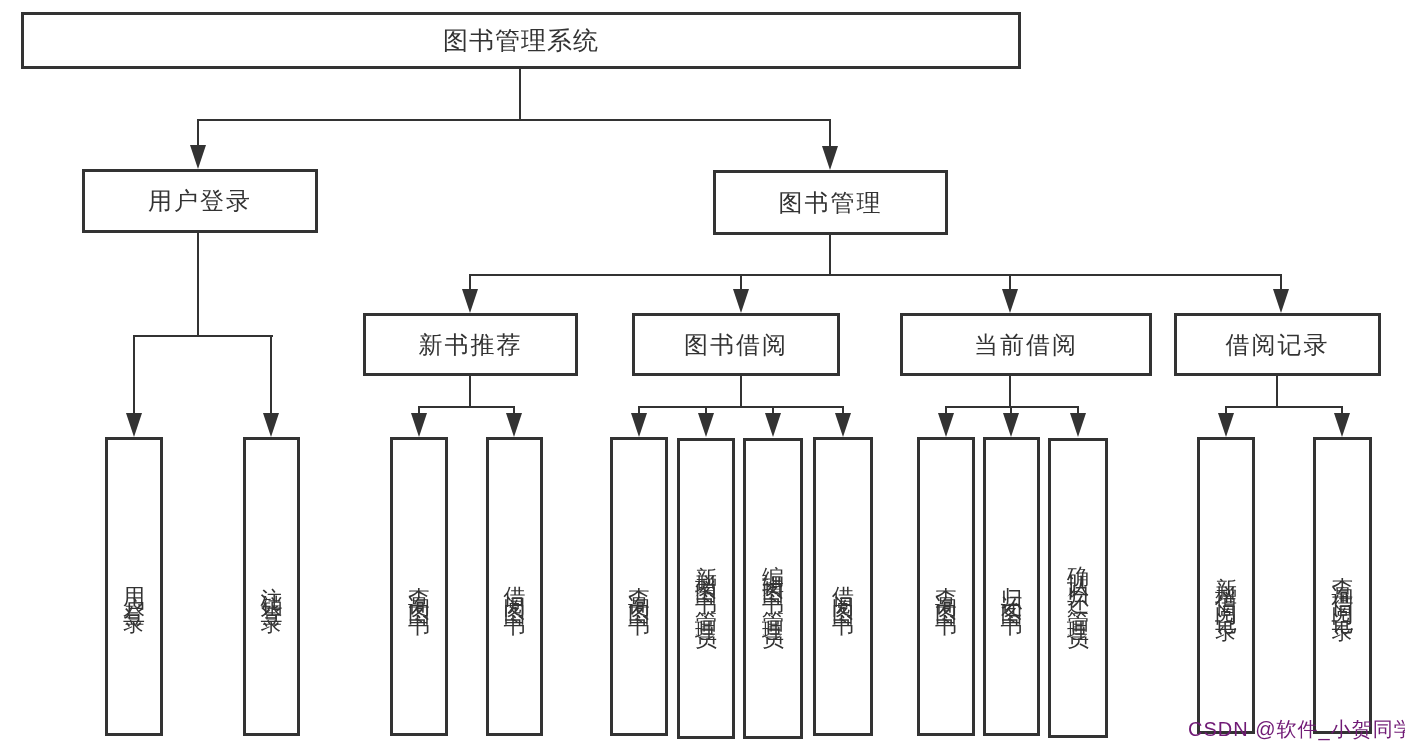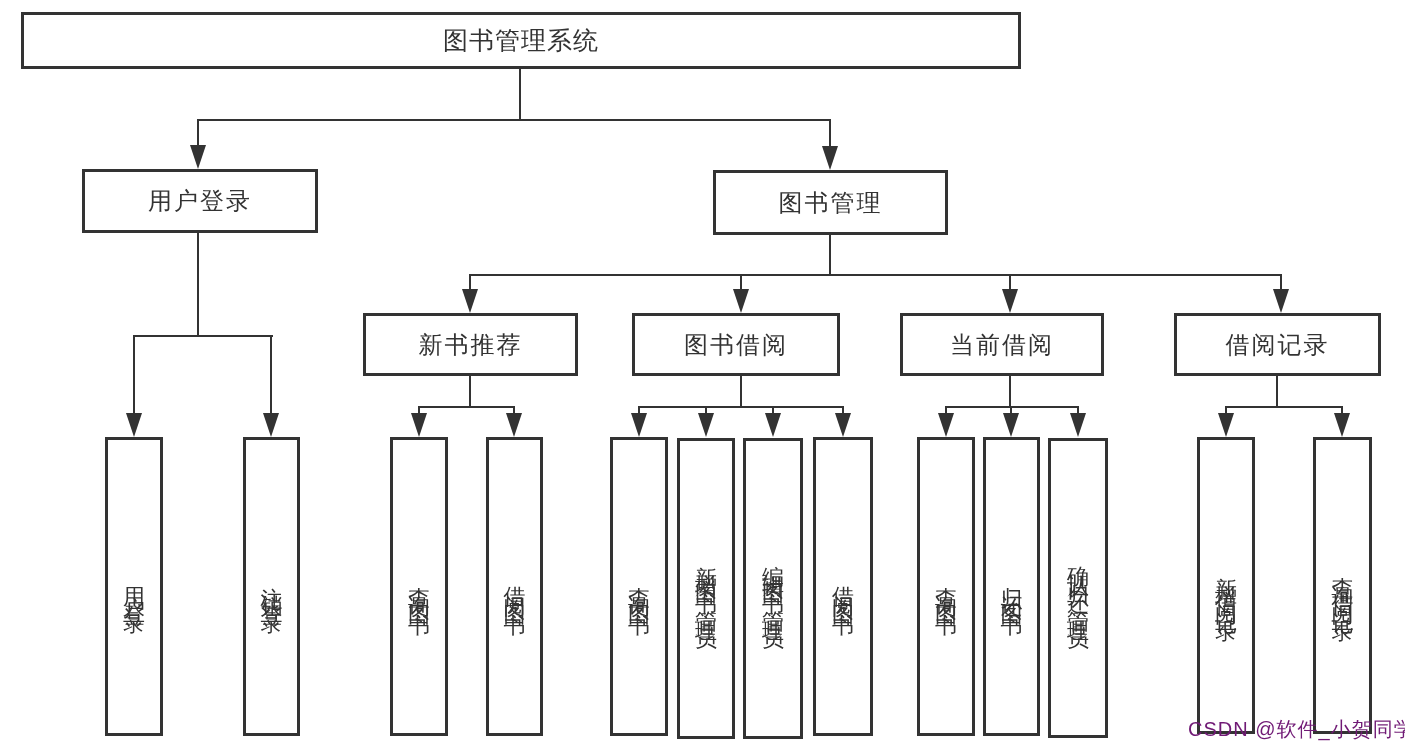--- a/index.html
+++ b/index.html
@@ -92,21 +92,21 @@
   <div class="hbox" style="left:713px; top:170px; width:235px; height:65px;">
     <span>图书管理</span>
   </div>
 
   <div class="hbox" style="left:363px; top:313px; width:215px; height:63px;">
     <span>新书推荐</span>
   </div>
   <div class="hbox" style="left:632px; top:313px; width:208px; height:63px;">
     <span>图书借阅</span>
   </div>
-  <div class="hbox" style="left:900px; top:313px; width:204px; height:63px;">
+  <div class="hbox" style="left:900px; top:313px; width:252px; height:63px;">
     <span>当前借阅</span>
   </div>
   <div class="hbox" style="left:1174px; top:313px; width:207px; height:63px;">
     <span>借阅记录</span>
   </div>
 
   <div class="vbox" style="left:105px; top:437px; width:58px; height:299px;">
     <span>用户登录</span>
   </div>
   <div class="vbox" style="left:243px; top:437px; width:57px; height:299px;">

